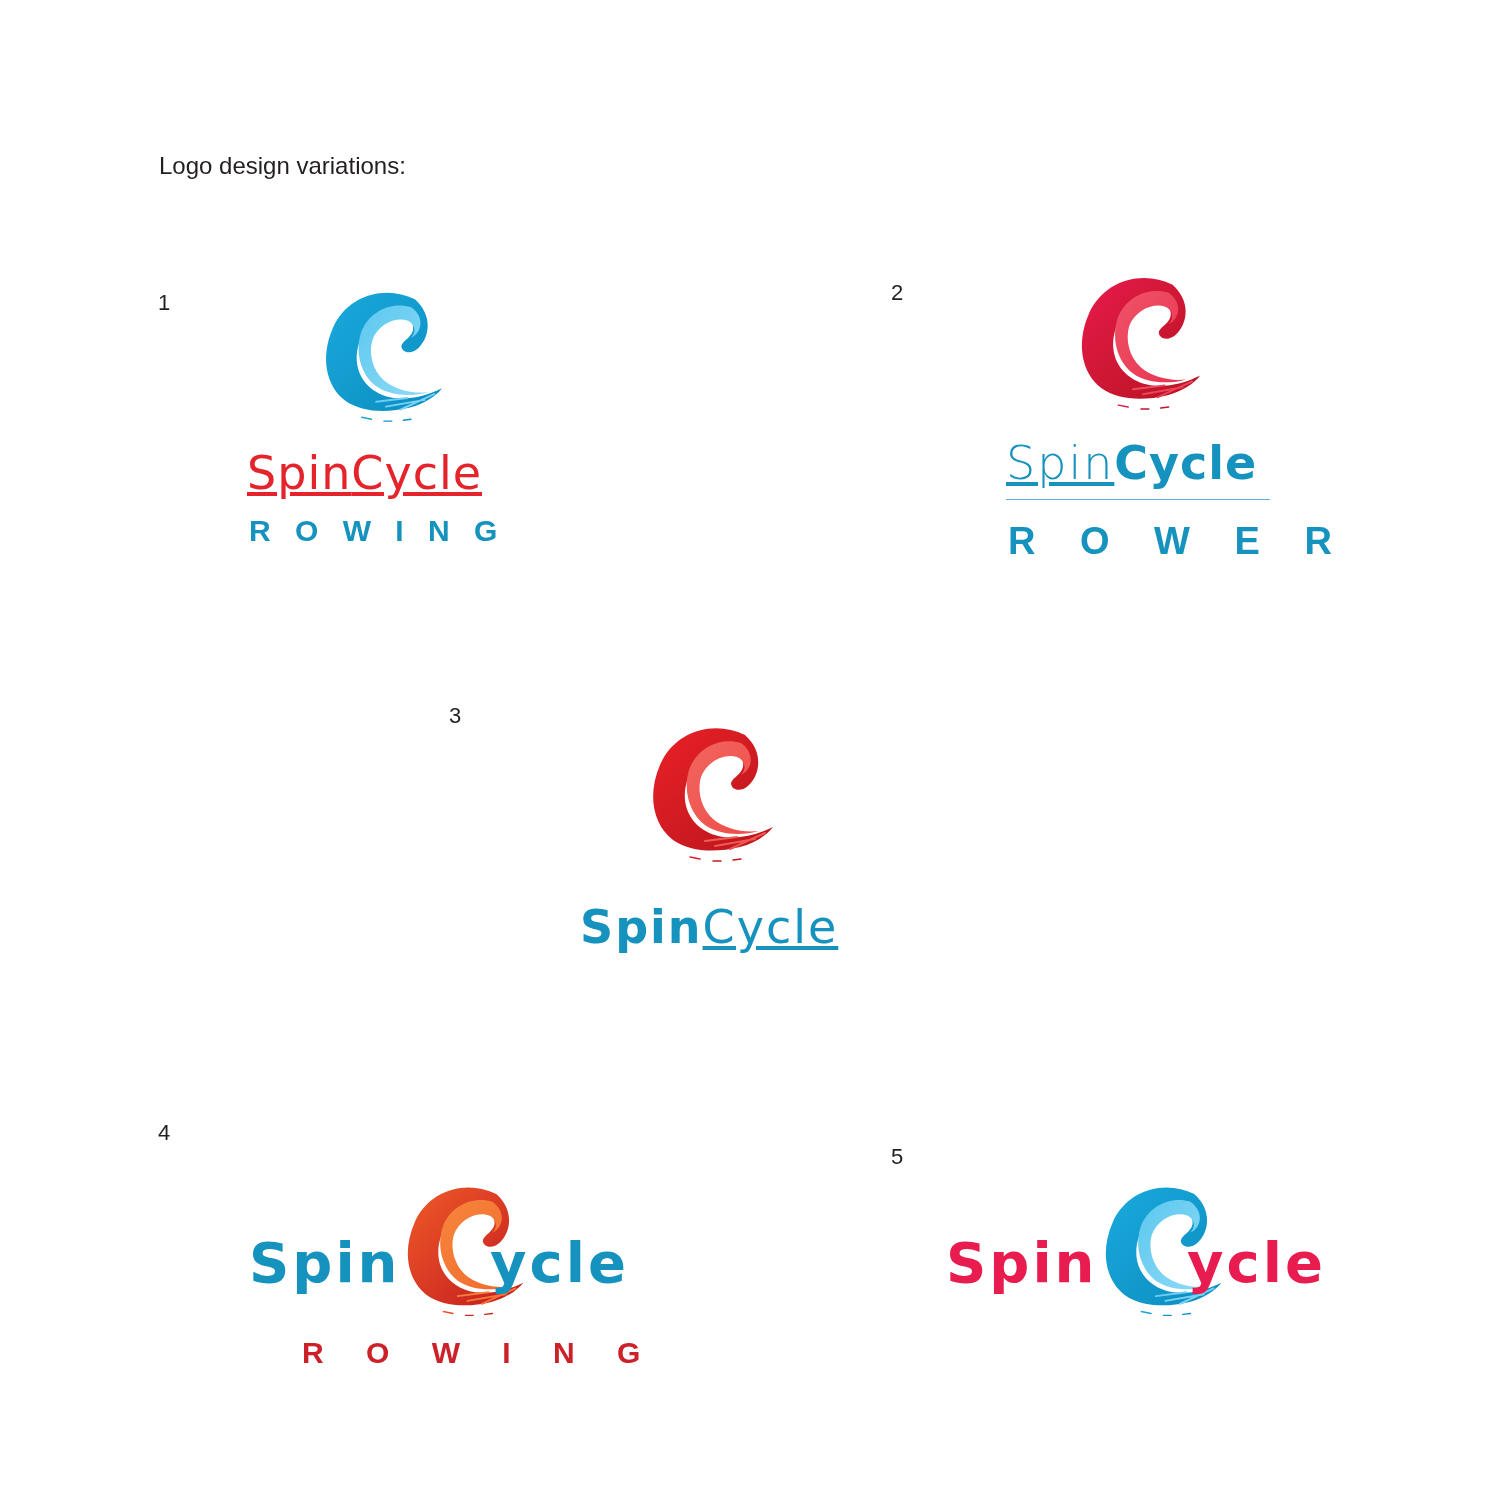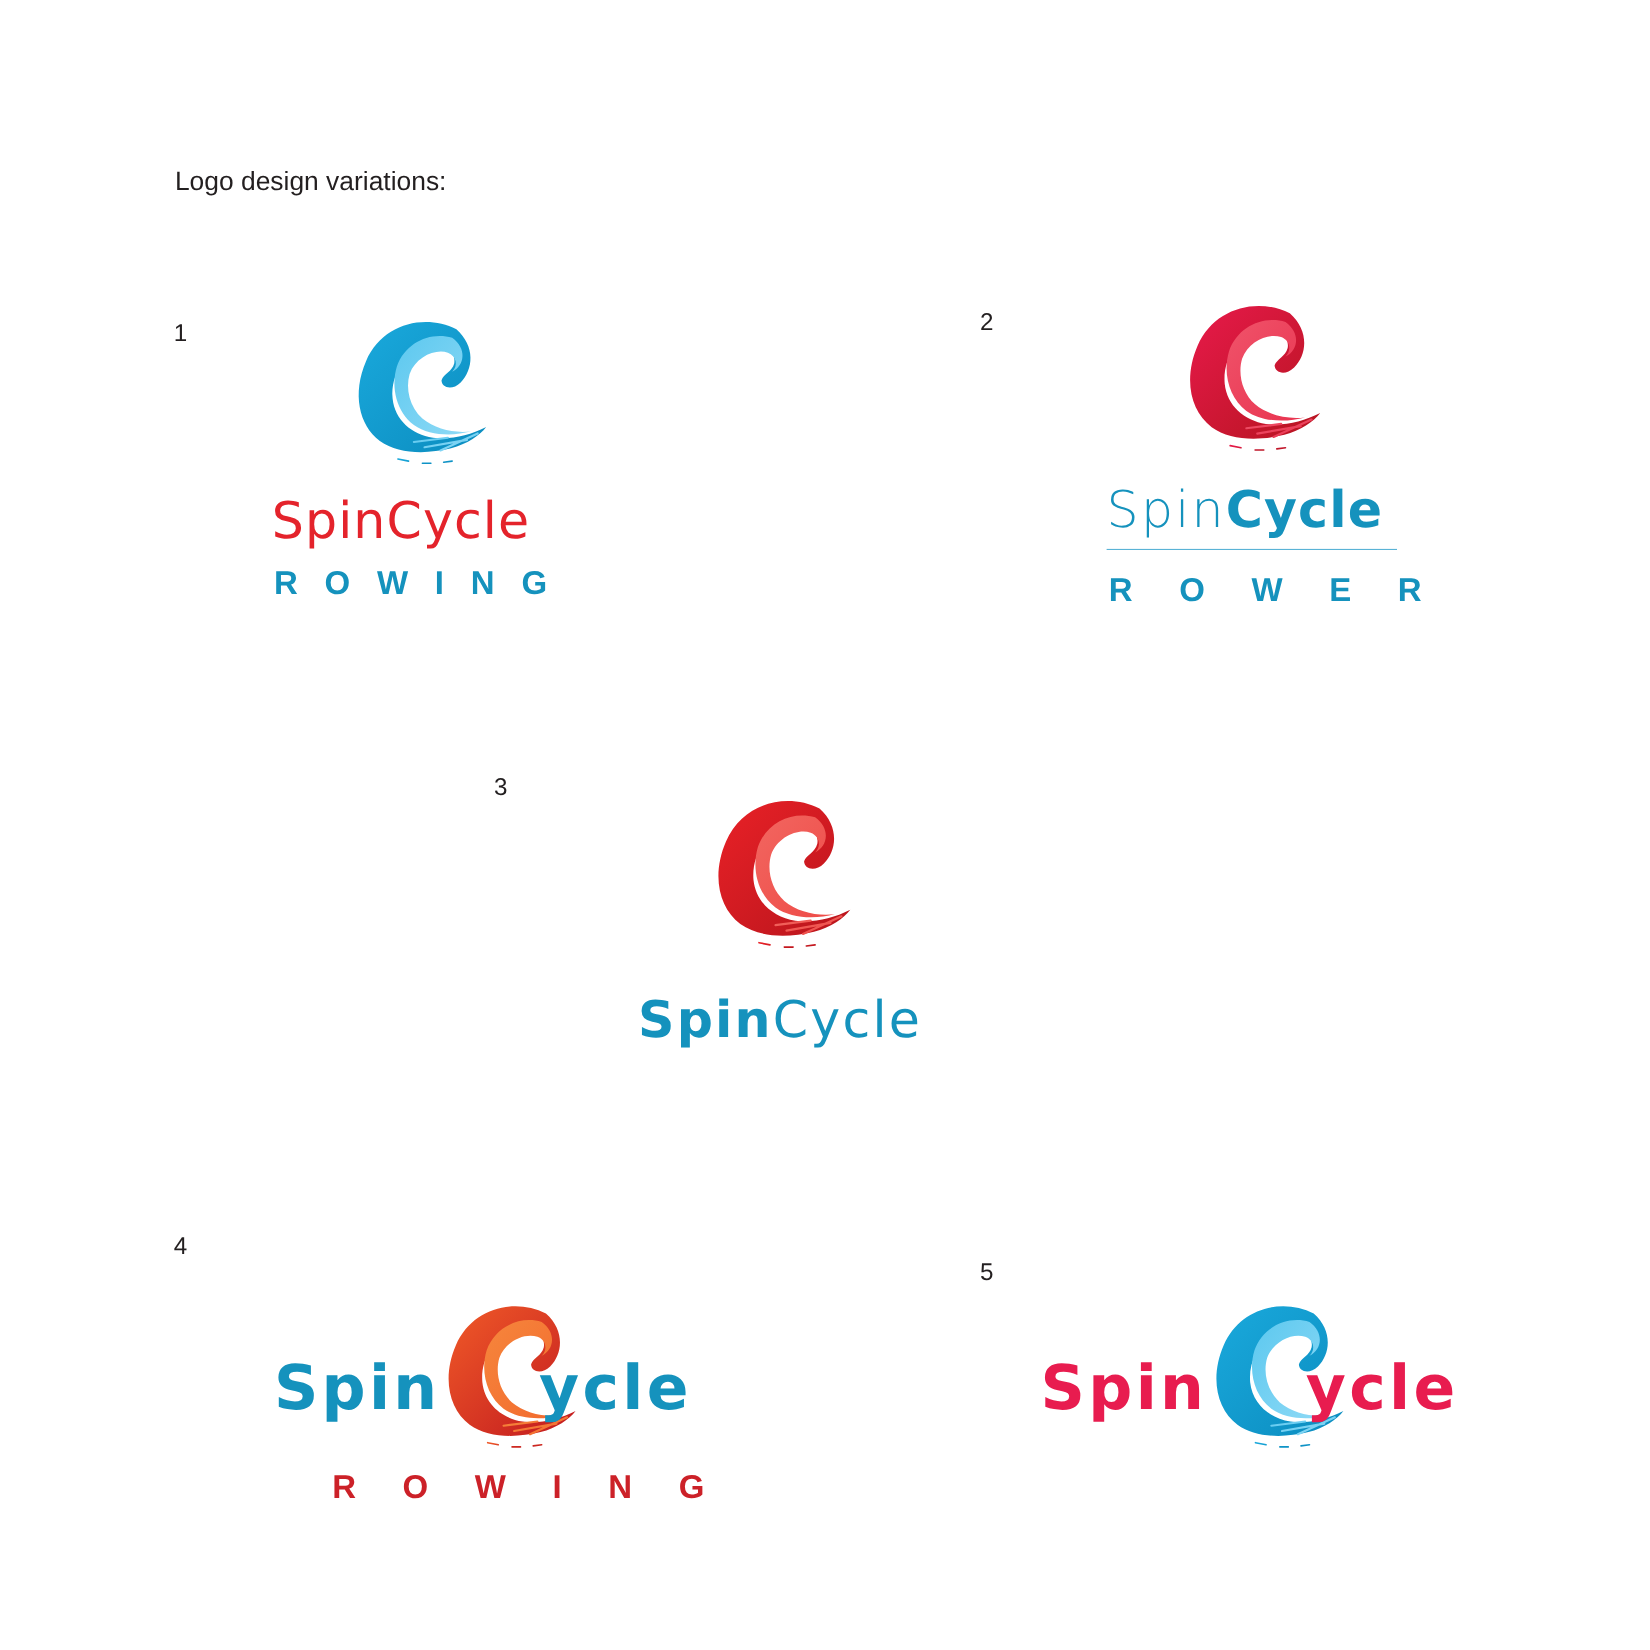--- a/index.html
+++ b/index.html
@@ -2,21 +2,21 @@
 <html><head>
 <meta charset="utf-8">
 <style>
   html, body { margin: 0; padding: 0; background: #ffffff; }
   body { width: 1500px; height: 1500px; position: relative; overflow: hidden; font-family: "Liberation Sans", sans-serif; }
   .abs { position: absolute; }
   .heading { left: 159px; top: 132px; font-size: 24px; color: #231f20; font-family: "Liberation Sans", sans-serif; margin-top: 20px; }
   .num { font-size: 22px; color: #231f20; font-family: "Liberation Sans", sans-serif; }
   .wave { position: absolute; }
   .word { position: absolute; white-space: nowrap; font-family: "DejaVu Sans", sans-serif; }
-  .thin { font-weight: normal; }
+  .thin { font-weight: normal; text-decoration: underline; }
   .bold { font-weight: bold; }
   .spaced { position: absolute; white-space: nowrap; font-family: "Liberation Sans", sans-serif; font-weight: bold; }
   .rule { position: absolute; height: 1px; }
 </style>
 </head>
 <body>
 
 <svg width="0" height="0" style="position:absolute">
   <defs>
     <linearGradient id="gBlueOuter" x1="0" y1="0" x2="1" y2="1">
@@ -78,21 +78,21 @@
 
 <div>
   <div class="abs num" style="left:891px; top:280px;">2</div>
   <svg class="wave" style="left:1073px; top:265px; --outer:url(#gCrimOuter); --inner:url(#gCrimInner);" width="135" height="148" viewBox="0 0 135 150">
     <use href="#waveShape"></use>
   </svg>
   <div class="word" style="left:1006px; top:436px; font-size:46px; color:#1592bd;">
     <span class="thin" style="font-weight:300; letter-spacing:2px;">Spin</span><span class="bold" style="letter-spacing:1px;">Cycle</span>
   </div>
   <div class="rule" style="left:1006px; top:499px; width:264px; background:#5ab3d6;"></div>
-  <div class="spaced" style="left:1008px; top:520px; font-size:30px; color:#1592bd; letter-spacing:17px;">R O W E R</div>
+  <div class="spaced" style="left:1008px; top:520px; font-size:38px; color:#1592bd; letter-spacing:17px;">R O W E R</div>
 </div>
 
 <div>
   <div class="abs num" style="left:449px; top:703px;">3</div>
   <svg class="wave" style="left:645px; top:715px; --outer:url(#gRedOuter); --inner:url(#gRedInner);" width="135" height="150" viewBox="0 0 135 150">
     <use href="#waveShape"></use>
   </svg>
   <div class="word" style="left:580px; top:900px; font-size:46px; color:#1592bd; letter-spacing:2px;">
     <span class="bold">Spin</span><span class="thin">Cycle</span>
   </div>

